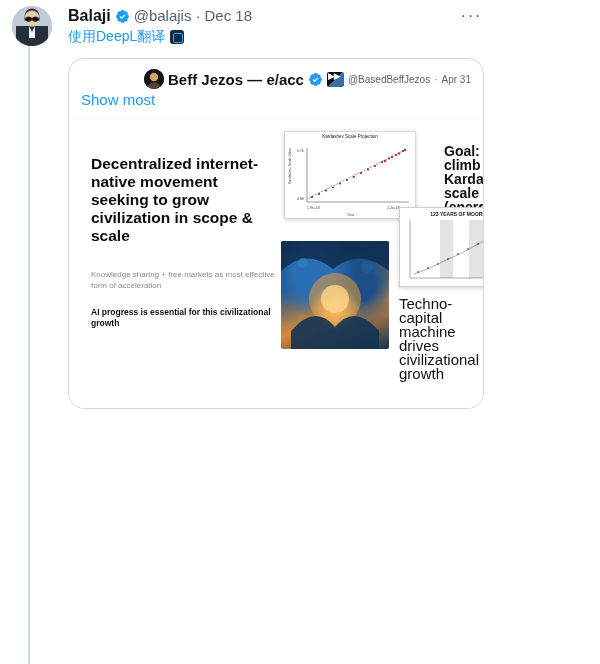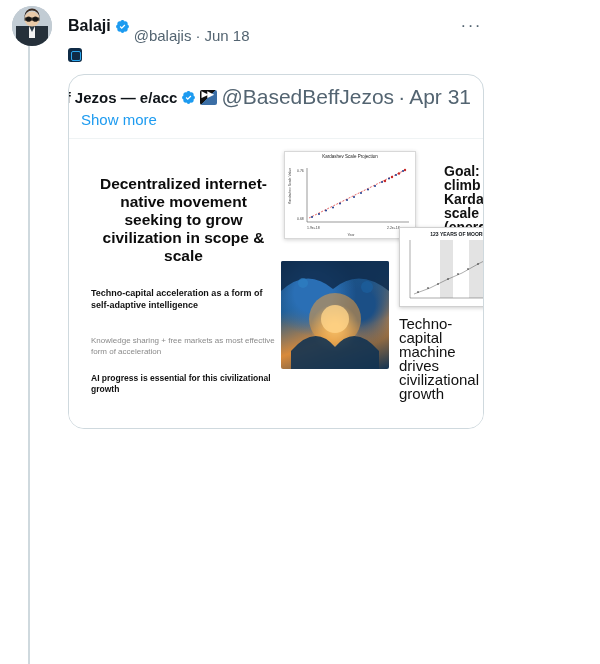--- a/index.html
+++ b/index.html
@@ -45,21 +45,21 @@
     line-height: 20px;
     white-space: nowrap;
   }
   .display-name { font-weight: bold; color: #0f1419; font-size: 16px; }
   .verified {
     display: inline-block;
     width: 15px; height: 15px;
     color: #1d9bf0;
     flex: 0 0 15px;
   }
-  .handle, .dot, .date { color: #536471; font-size: 15px; margin-top: 20px; }
+  .handle, .dot, .date { color: #536471; font-size: 15px; }
   .more-btn {
     margin-left: auto;
     color: #536471;
     font-size: 17px;
     letter-spacing: 1.5px;
     padding: 0 2px;
     cursor: pointer;
   }
   .tweet-text {
     font-size: 15px;
@@ -122,21 +122,21 @@
     border-radius: 2px;
     flex: 0 0 17px;
     display:inline-block;
     position: relative;
   }
   .q-flag::after {
     content: "\25B6\25B6";
     position: absolute; left: 1px; top: -1px;
     font-size: 9px; color: #ffffff; letter-spacing: -1px;
   }
-  .q-handle, .q-dot, .q-date { color: #536471; font-size: 21px; }
+  .q-handle, .q-dot, .q-date { color: #536471; font-size: 10px; }
   .quote-text {
     padding: 2px 12px 0 12px;
     font-size: 15px;
     line-height: 20px;
     white-space: pre-wrap;
   }
   .show-more {
     padding: 0 12px 10px 12px;
     color: #1d9bf0;
     font-size: 15px;
@@ -151,21 +151,20 @@
     overflow: hidden;
   }
   .slide-left {
     position: absolute;
     left: 22px; top: 36px;
     width: 185px;
   }
   .slide-h1 {
     font-size: 15.5px; font-weight: bold; line-height: 18px;
     color: #0c0c0c;
-    text-align: center;
   }
   .slide-sub {
     margin-top: 22px;
     font-size: 9px; font-weight: bold; line-height: 12px; color: #111;
   }
   .slide-sub2 {
     margin-top: 24px;
     font-size: 8px; line-height: 11px; color: #8a8a8a;
   }
   .slide-sub3 {
@@ -243,26 +242,27 @@
       <div class="head-row">
         <span class="display-name">Balaji</span>
         <span class="verified">
           <svg viewBox="0 0 24 24" width="15" height="15">
               <path fill="#1d9bf0" d="M22.25 12c0-1.43-.88-2.67-2.19-3.34.46-1.39.2-2.9-.81-3.91s-2.52-1.27-3.91-.81C14.67 2.63 13.43 1.75 12 1.75s-2.67.88-3.34 2.19c-1.39-.46-2.9-.2-3.91.81s-1.27 2.52-.81 3.91C2.63 9.33 1.75 10.57 1.75 12s.88 2.67 2.19 3.34c-.46 1.39-.2 2.9.81 3.91s2.52 1.27 3.91.81c.67 1.31 1.91 2.19 3.34 2.19s2.67-.88 3.34-2.19c1.39.46 2.9.2 3.91-.81s1.27-2.52.81-3.91c1.31-.67 2.19-1.91 2.19-3.34z"></path>
               <path fill="#fff" d="M10.8 15.9l-3.3-3.3 1.4-1.4 1.9 1.9 4.3-4.3 1.4 1.4z"></path>
             </svg>
         </span>
         <span class="handle">@balajis</span>
         <span class="dot">·</span>
-        <span class="date">Jun 18</span>
+        <span class="date">Dec 18</span>
         <span class="more-btn">···</span>
       </div>
 
 
       <div class="translate-row">
+        <span class="translate-link">使用DeepL翻译</span>
         <span class="deepl-badge"></span>
       </div>
 
       <div class="quote-card">
         <div class="quote-head">
           <span class="q-avatar">
             <svg viewBox="0 0 20 20" width="20" height="20">
               <rect width="20" height="20" fill="#141414"></rect>
               <circle cx="10" cy="8" r="4.2" fill="#d8a06a"></circle>
               <path d="M2 20c1.6-4.4 4.6-6.4 8-6.4s6.4 2 8 6.4z" fill="#5a4330"></path>
@@ -273,26 +273,25 @@
             <svg viewBox="0 0 24 24" width="15" height="15">
                 <path fill="#1d9bf0" d="M22.25 12c0-1.43-.88-2.67-2.19-3.34.46-1.39.2-2.9-.81-3.91s-2.52-1.27-3.91-.81C14.67 2.63 13.43 1.75 12 1.75s-2.67.88-3.34 2.19c-1.39-.46-2.9-.2-3.91.81s-1.27 2.52-.81 3.91C2.63 9.33 1.75 10.57 1.75 12s.88 2.67 2.19 3.34c-.46 1.39-.2 2.9.81 3.91s2.52 1.27 3.91.81c.67 1.31 1.91 2.19 3.34 2.19s2.67-.88 3.34-2.19c1.39.46 2.9.2 3.91-.81s1.27-2.52.81-3.91c1.31-.67 2.19-1.91 2.19-3.34z"></path>
                 <path fill="#fff" d="M10.8 15.9l-3.3-3.3 1.4-1.4 1.9 1.9 4.3-4.3 1.4 1.4z"></path>
               </svg>
           </span>
           <span class="q-flag"></span>
           <span class="q-handle">@BasedBeffJezos</span>
           <span class="q-dot">·</span>
           <span class="q-date">Apr 31</span>
         </div>
-        <div class="show-more">Show more</div>
+        <div class="show-more">Show most</div>
 
         <div class="media">
           <div class="slide-left">
             <div class="slide-h1">Decentralized internet-native movement seeking to grow civilization in scope &amp; scale</div>
-            <div class="slide-sub">Techno-capital acceleration as a form of self-adaptive intelligence</div>
             <div class="slide-sub2">Knowledge sharing + free markets as most effective form of acceleration</div>
             <div class="slide-sub3">AI progress is essential for this civilizational growth</div>
           </div>
 
           <div class="plot">
             <div class="plot-title">Kardashev Scale Projection</div>
             <svg viewBox="0 0 132 88" width="132" height="88" style="position:absolute;left:0;top:0">
               <line x1="22" y1="16" x2="22" y2="70" stroke="#555" stroke-width="0.6"></line>
               <line x1="22" y1="70" x2="124" y2="70" stroke="#555" stroke-width="0.6"></line>
               <text x="12" y="20" font-size="3.5" fill="#444">0.76</text>

